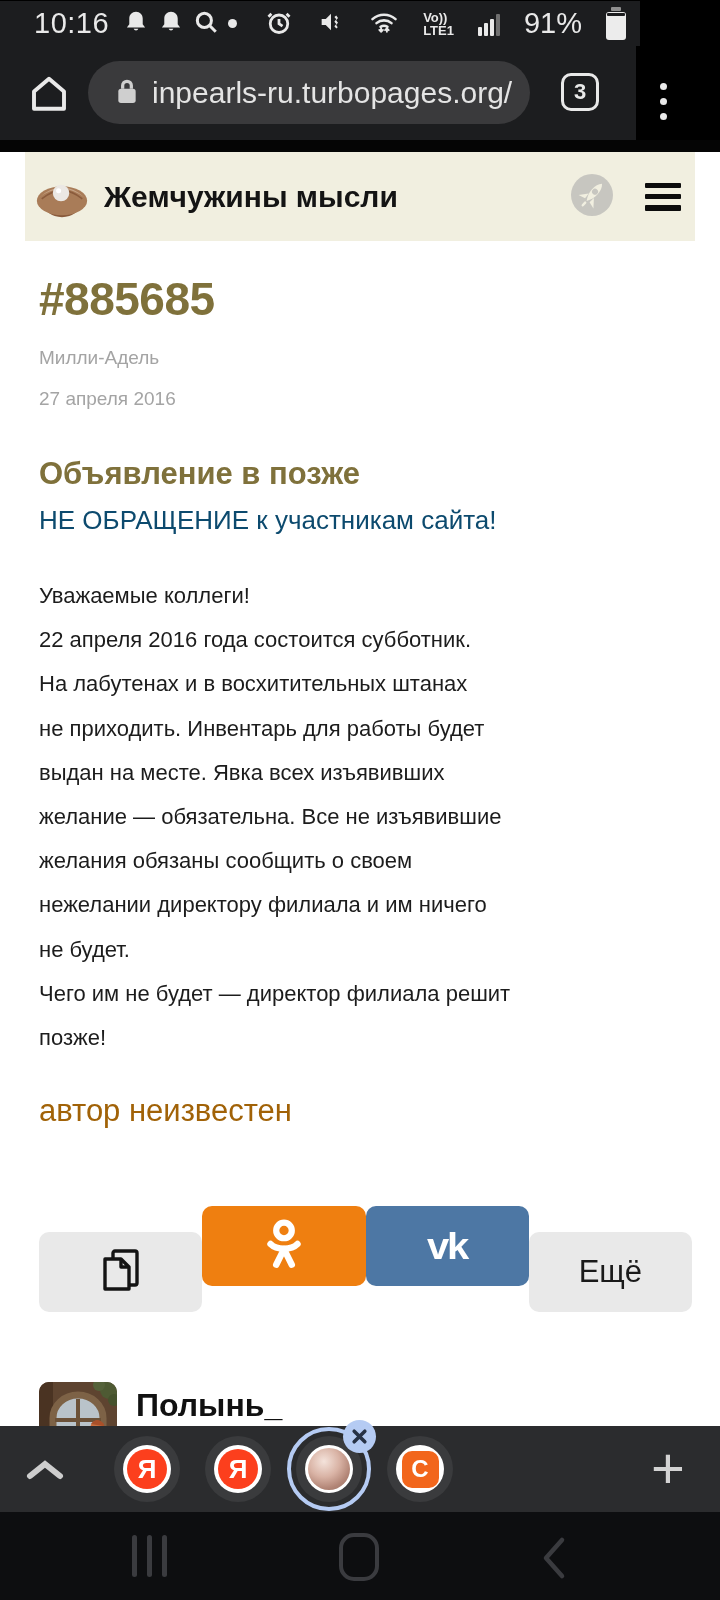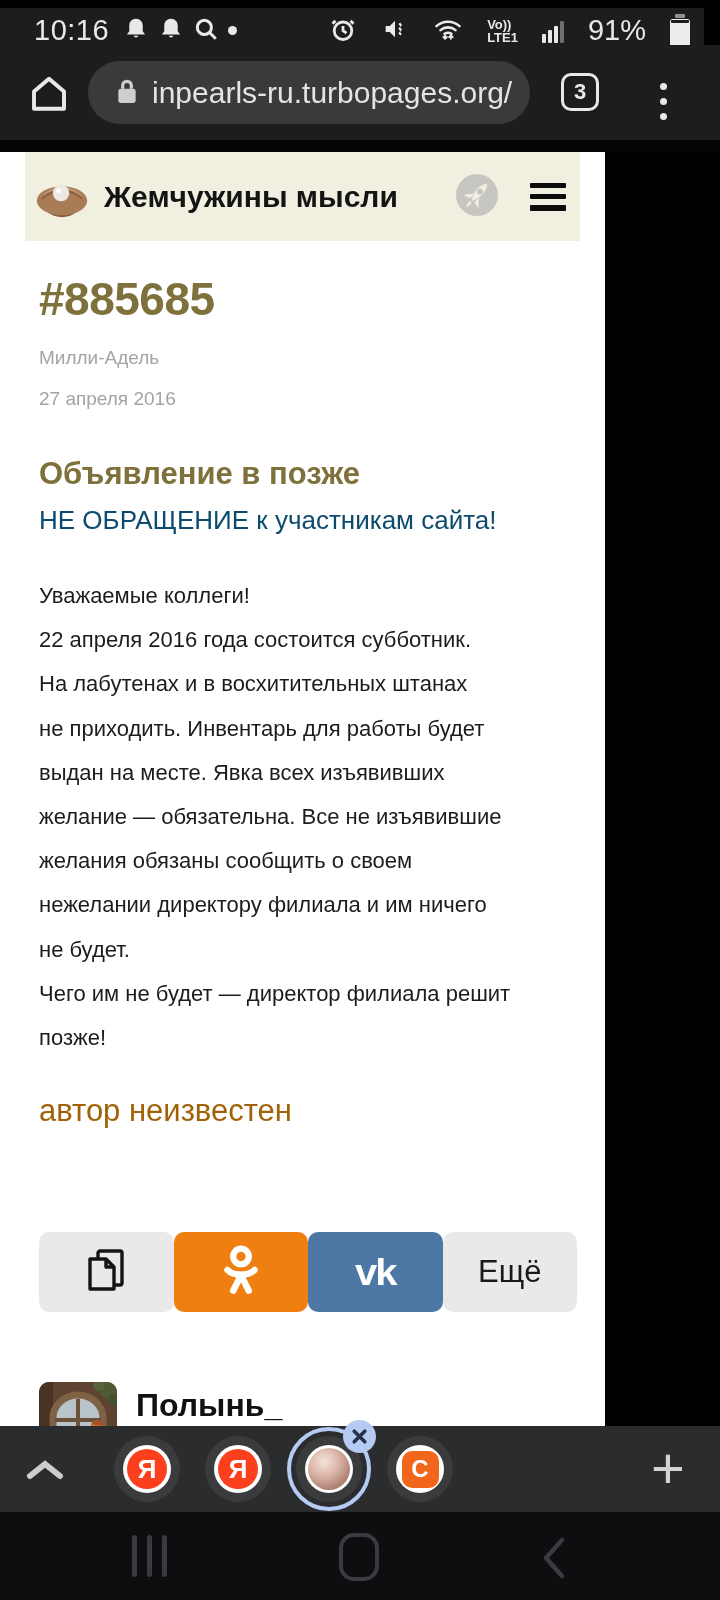--- a/index.html
+++ b/index.html
@@ -1,65 +1,65 @@
 <!DOCTYPE html>
 <html><head>
 <meta charset="utf-8">
 <style>
   html,body{margin:0;padding:0;background:#000;}
   *{box-sizing:border-box;font-family:"Liberation Sans",sans-serif;}
   .phone{position:relative;width:720px;height:1600px;background:#000;overflow:hidden;}
 
   
-  .status-bar{position:absolute;top:8px;left:0;width:704px;height:45px;background:#1c1d1f;
+  .status-bar{position:absolute;top:1px;left:0;width:640px;height:45px;background:#1c1d1f;
     display:flex;align-items:center;color:#e9e9e9;}
   .sb-time{font-size:29px;margin-left:34px;letter-spacing:.5px;}
   .sb-left-icons{display:flex;align-items:center;gap:9px;margin-left:14px;}
   .sb-right{margin-left:auto;display:flex;align-items:center;gap:24px;margin-right:14px;}
   .net-label{font-size:13px;line-height:13px;color:#e9e9e9;text-align:left;font-weight:bold;}
   .sb-pct{font-size:29px;}
   .battery{width:20px;height:34px;display:flex;flex-direction:column;align-items:center;}
   .battery .cap{width:10px;height:4px;background:#8f8f8f;border-radius:1px;}
   .battery .body{width:20px;height:28px;background:#ececec;border-radius:3px;margin-top:1px;position:relative;}
   .battery .body::before{content:"";position:absolute;top:1px;left:1px;right:1px;height:3px;background:#1c1d1f;border-radius:1px;}
   .sigbars{display:flex;align-items:flex-end;gap:2px;height:24px;}
   .sigbars i{display:block;width:4px;background:#e9e9e9;border-radius:1px;}
   .sigbars i.dim{background:#6f6f6f;}
 
   
-  .browser-bar{position:absolute;top:45px;left:0;width:720px;height:95px;background:#1c1d1f;
+  .browser-bar{position:absolute;top:45px;left:0;width:636px;height:95px;background:#1c1d1f;
     display:flex;align-items:center;}
   .url-pill{position:absolute;left:88px;top:16px;width:442px;height:63px;border-radius:32px;
     background:#3a3a3c;display:flex;align-items:center;}
   .url-text{font-size:30px;color:#e4e4e4;margin-left:12px;white-space:nowrap;}
   .tab-count{position:absolute;left:561px;top:74px;width:38px;height:38px;border:3.5px solid #e9e9e9;
     border-radius:10px;color:#e9e9e9;font-size:22px;font-weight:bold;display:flex;align-items:center;justify-content:center;top:28px;}
   .kebab{position:absolute;left:648px;top:26px;width:30px;height:60px;display:flex;flex-direction:column;
     align-items:center;justify-content:center;gap:8px;}
   .kebab i{width:7px;height:7px;border-radius:50%;background:#e9e9e9;display:block;}
 
   .chrome-strip{position:absolute;top:140px;left:0;width:720px;height:12px;background:#050505;}
 
   
-  .page{position:absolute;top:152px;left:0;width:605px;height:1274px;background:#fff;overflow:hidden;}
+  .page{position:absolute;top:152px;left:0;width:720px;height:1274px;background:#fff;overflow:hidden;}
   .site-header{margin:0 25px;height:89px;background:#f1efe0;display:flex;align-items:center;}
   .site-title{font-size:30px;font-weight:bold;color:#141414;margin-left:13px;}
   .burger{margin-left:30px;margin-right:14px;width:36px;height:28px;display:flex;flex-direction:column;justify-content:space-between;}
   .burger i{display:block;height:5.5px;background:#0c0c0c;border-radius:1px;}
   .hdr-spacer{flex:1;}
 
   .content{padding:0 28px 0 39px;}
   .post-id{color:#7f713b;font-size:46px;font-weight:bold;margin-top:33px;line-height:50px;letter-spacing:-.5px;}
   .post-meta{margin-top:13px;color:#a4a4a4;font-size:19px;line-height:41px;}
   .post-title{margin-top:37px;color:#7f713b;font-size:31px;font-weight:bold;line-height:36px;}
   .post-subtitle{margin-top:10px;color:#0c4a6e;font-size:26px;line-height:36px;}
   .post-body{margin-top:36px;color:#1c1c1c;font-size:22px;line-height:44.2px;white-space:pre;}
   .author-link{margin-top:33px;color:#a16207;font-size:31px;line-height:36px;display:inline-block;cursor:pointer;}
 
-  .share-row{margin-top:77px;display:flex;gap:0;align-items:flex-end;}
+  .share-row{margin-top:77px;display:flex;gap:0;}
   .share-btn{flex:1;height:80px;border-radius:10px;display:flex;align-items:center;justify-content:center;border:none;cursor:pointer;}
   .btn-grey{background:#e9e9e9;margin-top:26px;}
   .btn-ok{background:#ef7f10;}
   .btn-vk{background:#4d77a4;}
   .vk-glyph{color:#fff;font-size:40px;font-weight:800;letter-spacing:-2px;transform:scaleY(.9);}
   .more-label{color:#1a1a1a;font-size:31px;}
 
   .comment{margin-top:70px;display:flex;}
   .avatar{width:78px;height:78px;border-radius:10px;overflow:hidden;flex:none;}
   .comment-col{margin-left:19px;padding-top:4px;}

